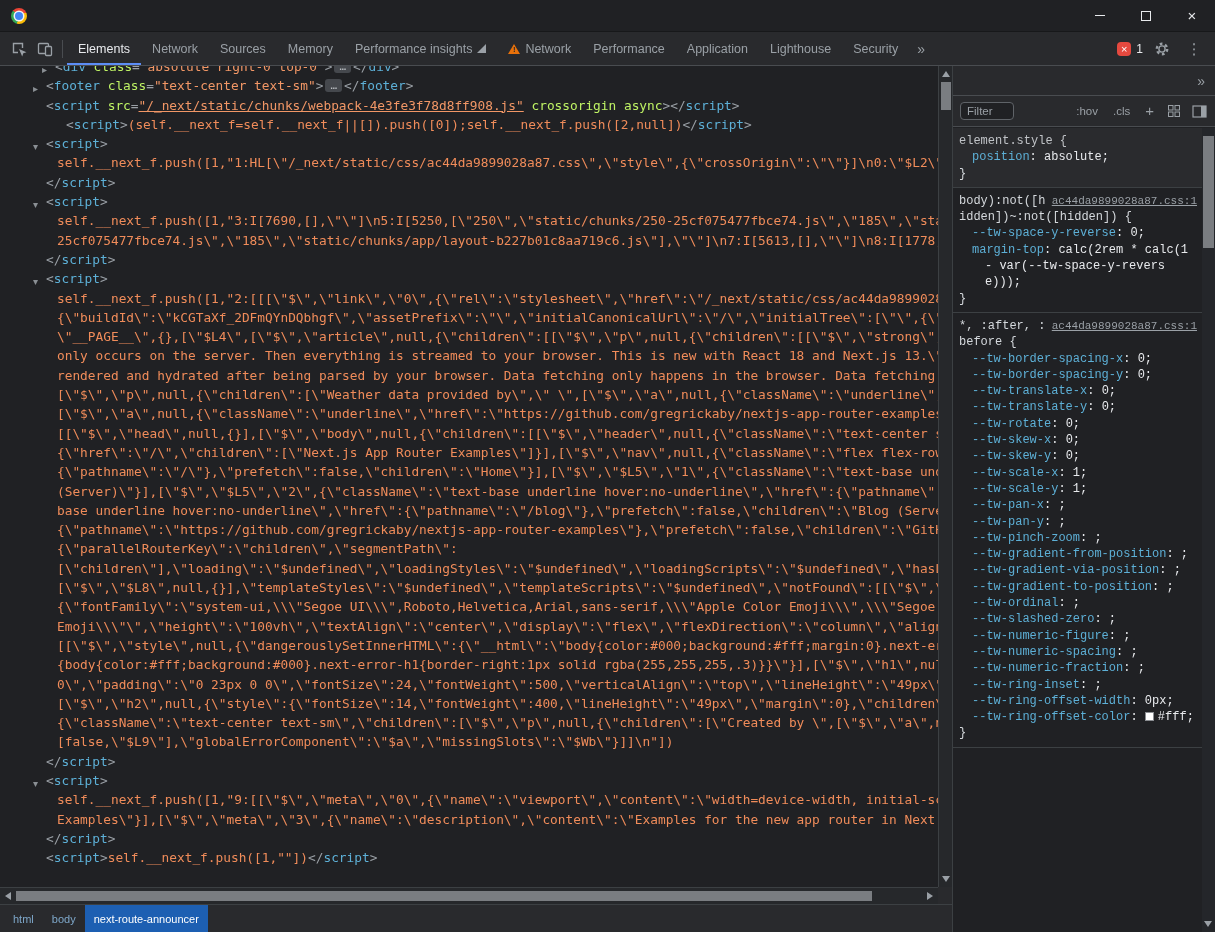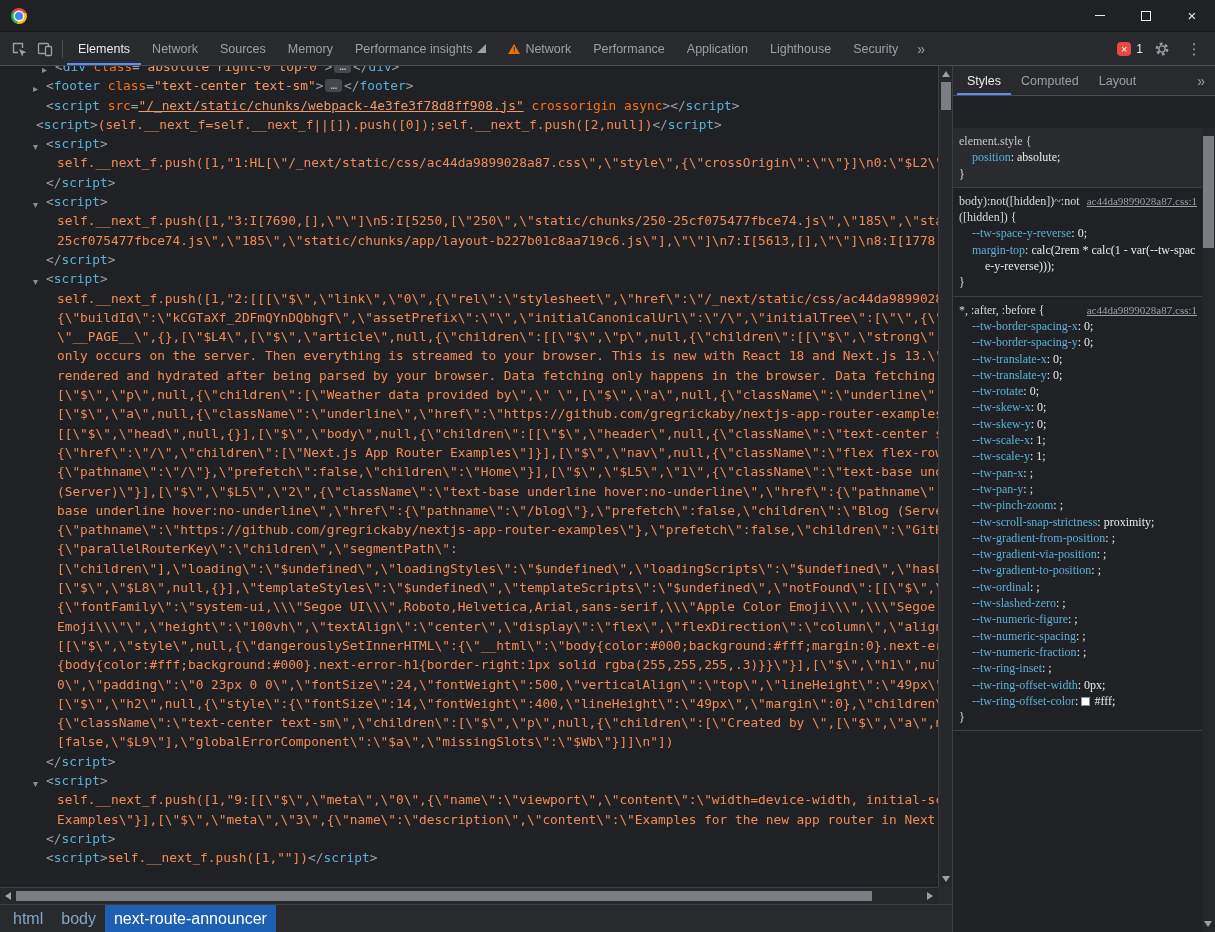--- a/index.html
+++ b/index.html
@@ -34,54 +34,54 @@
   .err-n{color:#e8eaed;font-size:12px}
   .dots{font-size:15px}
 
   
   .elements{position:absolute;top:66px;left:0;width:952px;height:866px;overflow:hidden;background:#202124}
   .code{position:absolute;top:-9px;left:0;width:938px;height:830px;overflow:hidden;font-family:"DejaVu Sans Mono",monospace;font-size:12.8px;line-height:19.3px}
   .cl{white-space:pre;height:19.3px;position:relative}
   .tri{position:absolute;top:3px;font-size:10px;color:#8a8f94;font-family:"DejaVu Sans",sans-serif}
   .sg-p{color:#9aa0a6}
   .sg-t{color:#5db0d7}
-  .sg-at{color:#f97316}
+  .sg-at{color:#bef264}
   .sg-v{color:#f29766}
   .sg-lk{color:#f29766;text-decoration:underline}
   .sg-sc{color:#f08c5a}
   .sg-e{display:inline-block;background:#45484d;color:#b9bdc1;padding:0 5px;border-radius:3px;font-size:11px;line-height:13px;vertical-align:1px;margin:0 2px}
 
   
   .vscroll{position:absolute;top:0;left:938px;width:14px;height:821px;background:#26282b;border-left:1px solid #3c4043}
   .vthumb{position:absolute;top:16px;left:2px;width:10px;height:28px;background:#7a7d81}
   .arr-up{position:absolute;top:5px;left:3px;width:0;height:0;border-left:4px solid transparent;border-right:4px solid transparent;border-bottom:6px solid #9aa0a6}
   .arr-dn{position:absolute;bottom:5px;left:3px;width:0;height:0;border-left:4px solid transparent;border-right:4px solid transparent;border-top:6px solid #9aa0a6}
   .hscroll{position:absolute;top:821px;left:0;width:938px;height:17px;background:#26282b;border-top:1px solid #3c4043}
   .hthumb{position:absolute;top:3px;left:16px;width:856px;height:10px;background:#7a7d81}
   .arr-l{position:absolute;left:5px;top:4px;width:0;height:0;border-top:4px solid transparent;border-bottom:4px solid transparent;border-right:6px solid #9aa0a6}
   .arr-r{position:absolute;right:5px;top:4px;width:0;height:0;border-top:4px solid transparent;border-bottom:4px solid transparent;border-left:6px solid #9aa0a6}
   .corner{position:absolute;top:821px;left:938px;width:14px;height:17px;background:#292a2d}
 
   
   .crumbs{position:absolute;top:838px;left:0;width:952px;height:28px;background:#292a2d;border-top:1px solid #3c4043;display:flex;align-items:stretch;padding-left:4px}
-  .crumb{display:flex;align-items:center;padding:0 9px;font-size:16px;color:#7ea7c9;white-space:nowrap}
+  .crumb{display:flex;align-items:center;padding:0 9px;font-size:11px;color:#7ea7c9;white-space:nowrap}
   .crumb.sel{background:#1d5fb2;color:#fff}
 
   
   .sidebar{position:absolute;top:66px;left:952px;width:263px;height:866px;background:#202124;border-left:1px solid #3c4043;overflow:hidden}
   .sb-tabs{height:30px;background:#292a2d;border-bottom:1px solid #494c50;display:flex;align-items:stretch;padding-left:4px}
   .sbtab{display:flex;align-items:center;padding:0 10px;font-size:12.5px;color:#9aa0a6;white-space:nowrap}
   .sbtab.sel{color:#e8eaed;box-shadow:inset 0 -2px 0 #5c8df6}
   .sb-more{margin-left:auto;display:flex;align-items:center;padding:0 10px;color:#9aa0a6;font-size:14px}
   .sb-toolbar{height:31px;background:#292a2d;border-bottom:1px solid #494c50;display:flex;align-items:center;gap:7px;padding:0 7px}
   .filter{width:54px;height:18px;border:1px solid #5f6368;border-radius:4px;background:#202124;color:#9aa0a6;font-size:11.5px;display:flex;align-items:center;padding:0 6px}
   .sb-btn{color:#9aa0a6;font-size:11.5px;padding:1px 4px}
   .sb-plus{font-size:15px;line-height:12px}
   .sb-sp{flex:1}
-  .rules{position:absolute;top:62px;left:0;right:0;bottom:0;overflow:hidden;font-family:Liberation Serif, serif;font-size:12px;line-height:16.3px}
+  .rules{position:absolute;top:62px;left:0;right:0;bottom:0;overflow:hidden;font-family:Liberation Mono, monospace;font-size:12px;line-height:16.3px}
   .rule{padding:5px 18px 5px 6px;border-bottom:1px solid #3c4043}
   .rule.elem{background:#2a2b2e}
   .rhead{overflow:hidden}
   .srclink{float:right;color:#9aa0a6;font-size:11px;text-decoration:underline;margin-left:6px;white-space:nowrap}
   .sel{color:#d5d9dd;white-space:pre-wrap;word-break:break-all}
   .rule.elem .sel{color:#c0c3c7}
   .decl{padding-left:26px;text-indent:-13px;white-space:pre-wrap;word-break:break-all;color:#e8eaed}
   .prop{color:#5db0d7}
   .pv{color:#e8eaed}
   .brace{color:#d5d9dd}
@@ -167,21 +167,21 @@
       </div>
       <div class="tbicon dots">⋮</div>
     </div>
   </div>
 
   <div class="elements">
     <div class="code">
         <div class="cl" style="padding-left: 55px;"><span class="tri" style="left: 42px;">▸</span><span class="sg-p">&lt;</span><span class="sg-t">div</span><span class="sg-p"> </span><span class="sg-at">class</span><span class="sg-p">=</span><span class="sg-v">"absolute right-0 top-0"</span><span class="sg-p">&gt;</span><span class="sg-e">…</span><span class="sg-p">&lt;/</span><span class="sg-t">div</span><span class="sg-p">&gt;</span></div>
         <div class="cl" style="padding-left: 46px;"><span class="tri" style="left: 33px;">▸</span><span class="sg-p">&lt;</span><span class="sg-t">footer</span><span class="sg-p"> </span><span class="sg-at">class</span><span class="sg-p">=</span><span class="sg-v">"text-center text-sm"</span><span class="sg-p">&gt;</span><span class="sg-e">…</span><span class="sg-p">&lt;/</span><span class="sg-t">footer</span><span class="sg-p">&gt;</span></div>
         <div class="cl" style="padding-left: 46px;"><span class="sg-p">&lt;</span><span class="sg-t">script</span><span class="sg-p"> </span><span class="sg-at">src</span><span class="sg-p">=</span><span class="sg-lk">"/_next/static/chunks/webpack-4e3fe3f78d8ff908.js"</span><span class="sg-p"> </span><span class="sg-at">crossorigin</span><span class="sg-p"> </span><span class="sg-at">async</span><span class="sg-p">&gt;&lt;/</span><span class="sg-t">script</span><span class="sg-p">&gt;</span></div>
-        <div class="cl" style="padding-left: 36px;"><span class="sg-p">&lt;</span><span class="sg-t">script</span><span class="sg-p">&gt;</span><span class="sg-sc">(self.__next_f=self.__next_f||[]).push([0]);self.__next_f.push([2,null])</span><span class="sg-p">&lt;/</span><span class="sg-t">script</span><span class="sg-p">&gt;</span></div>
+        <div class="cl" style="padding-left: 66px;"><span class="sg-p">&lt;</span><span class="sg-t">script</span><span class="sg-p">&gt;</span><span class="sg-sc">(self.__next_f=self.__next_f||[]).push([0]);self.__next_f.push([2,null])</span><span class="sg-p">&lt;/</span><span class="sg-t">script</span><span class="sg-p">&gt;</span></div>
         <div class="cl" style="padding-left: 46px;"><span class="tri" style="left: 33px;">▾</span><span class="sg-p">&lt;</span><span class="sg-t">script</span><span class="sg-p">&gt;</span></div>
         <div class="cl" style="padding-left: 57px;"><span class="sg-sc">self.__next_f.push([1,"1:HL[\"/_next/static/css/ac44da9899028a87.css\",\"style\",{\"crossOrigin\":\"\"}]\n0:\"$L2\"\n"])</span></div>
         <div class="cl" style="padding-left: 46px;"><span class="sg-p">&lt;/</span><span class="sg-t">script</span><span class="sg-p">&gt;</span></div>
         <div class="cl" style="padding-left: 46px;"><span class="tri" style="left: 33px;">▾</span><span class="sg-p">&lt;</span><span class="sg-t">script</span><span class="sg-p">&gt;</span></div>
         <div class="cl" style="padding-left: 57px;"><span class="sg-sc">self.__next_f.push([1,"3:I[7690,[],\"\"]\n5:I[5250,[\"250\",\"static/chunks/250-25cf075477fbce74.js\",\"185\",\"stat</span></div>
         <div class="cl" style="padding-left: 57px;"><span class="sg-sc">25cf075477fbce74.js\",\"185\",\"static/chunks/app/layout-b227b01c8aa719c6.js\"],\"\"]\n7:I[5613,[],\"\"]\n8:I[1778,[</span></div>
         <div class="cl" style="padding-left: 46px;"><span class="sg-p">&lt;/</span><span class="sg-t">script</span><span class="sg-p">&gt;</span></div>
         <div class="cl" style="padding-left: 46px;"><span class="tri" style="left: 33px;">▾</span><span class="sg-p">&lt;</span><span class="sg-t">script</span><span class="sg-p">&gt;</span></div>
         <div class="cl" style="padding-left: 57px;"><span class="sg-sc">self.__next_f.push([1,"2:[[[\"$\",\"link\",\"0\",{\"rel\":\"stylesheet\",\"href\":\"/_next/static/css/ac44da9899028a</span></div>
         <div class="cl" style="padding-left: 57px;"><span class="sg-sc">{\"buildId\":\"kCGTaXf_2DFmQYnDQbhgf\",\"assetPrefix\":\"\",\"initialCanonicalUrl\":\"/\",\"initialTree\":[\"\",{\"c</span></div>
@@ -229,26 +229,42 @@
 
     <div class="crumbs">
         <div class="crumb">html</div>
         <div class="crumb">body</div>
         <div class="crumb sel">next-route-announcer</div>
       </div>
   </div>
 
   <div class="sidebar">
     <div class="sb-tabs">
-      <div style="display:flex">
-          <div class="sbtab sel">Styles</div>
-          <div class="sbtab">Computed</div>
-          <div class="sbtab">Layout</div>
-        </div>
       <div class="sb-more">»</div>
+    </div>
+    <div class="sb-toolbar">
+      <div class="filter">Filter</div>
+      <div class="sb-sp"></div>
+      <div class="sb-btn">:hov</div>
+      <div class="sb-btn">.cls</div>
+      <div class="sb-btn sb-plus">+</div>
+      <div class="tbicon" style="width:18px">
+        <svg width="14" height="14" viewBox="0 0 14 14">
+            <rect x="1.5" y="1.5" width="4.5" height="4.5" fill="none" stroke="#9aa0a6"></rect>
+            <rect x="8" y="1.5" width="4.5" height="4.5" fill="none" stroke="#9aa0a6"></rect>
+            <rect x="1.5" y="8" width="4.5" height="4.5" fill="none" stroke="#9aa0a6"></rect>
+            <rect x="8" y="8" width="4.5" height="4.5" fill="none" stroke="#9aa0a6"></rect>
+          </svg>
+      </div>
+      <div class="tbicon" style="width:18px">
+        <svg width="15" height="13" viewBox="0 0 15 13">
+            <rect x="1" y="1" width="13" height="11" fill="none" stroke="#9aa0a6" stroke-width="1.2"></rect>
+            <rect x="9" y="1" width="5" height="11" fill="#9aa0a6"></rect>
+          </svg>
+      </div>
     </div>
     <div class="rules">
         <div class="rule elem">
           <div class="rhead"><span class="sel">element.style {</span></div>
           <div class="decl"><span class="prop">position</span><span class="pv">: </span><span class="pv">absolute</span><span class="pv">;</span></div>
           <div class="brace">}</div>
         </div>
         <div class="rule">
           <div class="rhead"><span class="srclink">ac44da9899028a87.css:1</span><span class="sel">body):not([hidden])~:not([hidden]) {</span></div>
           <div class="decl"><span class="prop">--tw-space-y-reverse</span><span class="pv">: </span><span class="pv">0</span><span class="pv">;</span></div>
@@ -262,21 +278,20 @@
           <div class="decl"><span class="prop">--tw-translate-x</span><span class="pv">: </span><span class="pv">0</span><span class="pv">;</span></div>
           <div class="decl"><span class="prop">--tw-translate-y</span><span class="pv">: </span><span class="pv">0</span><span class="pv">;</span></div>
           <div class="decl"><span class="prop">--tw-rotate</span><span class="pv">: </span><span class="pv">0</span><span class="pv">;</span></div>
           <div class="decl"><span class="prop">--tw-skew-x</span><span class="pv">: </span><span class="pv">0</span><span class="pv">;</span></div>
           <div class="decl"><span class="prop">--tw-skew-y</span><span class="pv">: </span><span class="pv">0</span><span class="pv">;</span></div>
           <div class="decl"><span class="prop">--tw-scale-x</span><span class="pv">: </span><span class="pv">1</span><span class="pv">;</span></div>
           <div class="decl"><span class="prop">--tw-scale-y</span><span class="pv">: </span><span class="pv">1</span><span class="pv">;</span></div>
           <div class="decl"><span class="prop">--tw-pan-x</span><span class="pv">: </span><span class="pv"></span><span class="pv">;</span></div>
           <div class="decl"><span class="prop">--tw-pan-y</span><span class="pv">: </span><span class="pv"></span><span class="pv">;</span></div>
           <div class="decl"><span class="prop">--tw-pinch-zoom</span><span class="pv">: </span><span class="pv"></span><span class="pv">;</span></div>
-          <div class="decl"><span class="prop">--tw-scroll-snap-strictness</span><span class="pv">: </span><span class="pv">proximity</span><span class="pv">;</span></div>
           <div class="decl"><span class="prop">--tw-gradient-from-position</span><span class="pv">: </span><span class="pv"></span><span class="pv">;</span></div>
           <div class="decl"><span class="prop">--tw-gradient-via-position</span><span class="pv">: </span><span class="pv"></span><span class="pv">;</span></div>
           <div class="decl"><span class="prop">--tw-gradient-to-position</span><span class="pv">: </span><span class="pv"></span><span class="pv">;</span></div>
           <div class="decl"><span class="prop">--tw-ordinal</span><span class="pv">: </span><span class="pv"></span><span class="pv">;</span></div>
           <div class="decl"><span class="prop">--tw-slashed-zero</span><span class="pv">: </span><span class="pv"></span><span class="pv">;</span></div>
           <div class="decl"><span class="prop">--tw-numeric-figure</span><span class="pv">: </span><span class="pv"></span><span class="pv">;</span></div>
           <div class="decl"><span class="prop">--tw-numeric-spacing</span><span class="pv">: </span><span class="pv"></span><span class="pv">;</span></div>
           <div class="decl"><span class="prop">--tw-numeric-fraction</span><span class="pv">: </span><span class="pv"></span><span class="pv">;</span></div>
           <div class="decl"><span class="prop">--tw-ring-inset</span><span class="pv">: </span><span class="pv"></span><span class="pv">;</span></div>
           <div class="decl"><span class="prop">--tw-ring-offset-width</span><span class="pv">: </span><span class="pv">0px</span><span class="pv">;</span></div>

